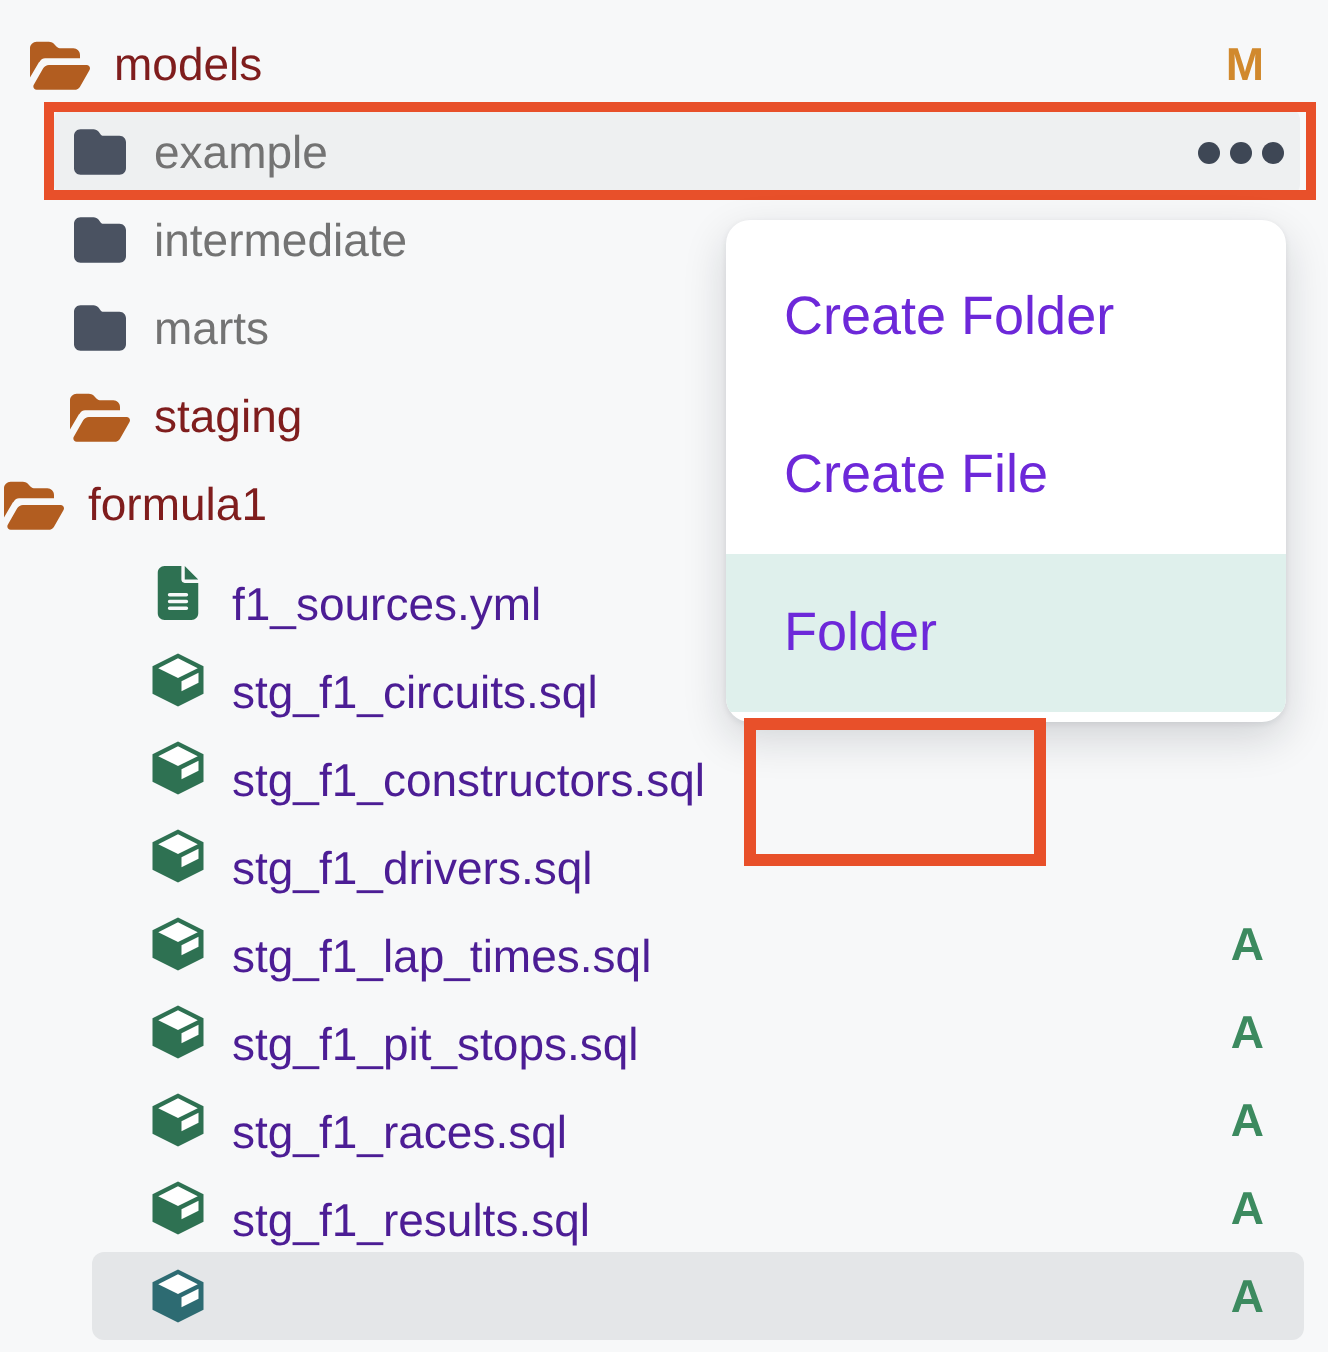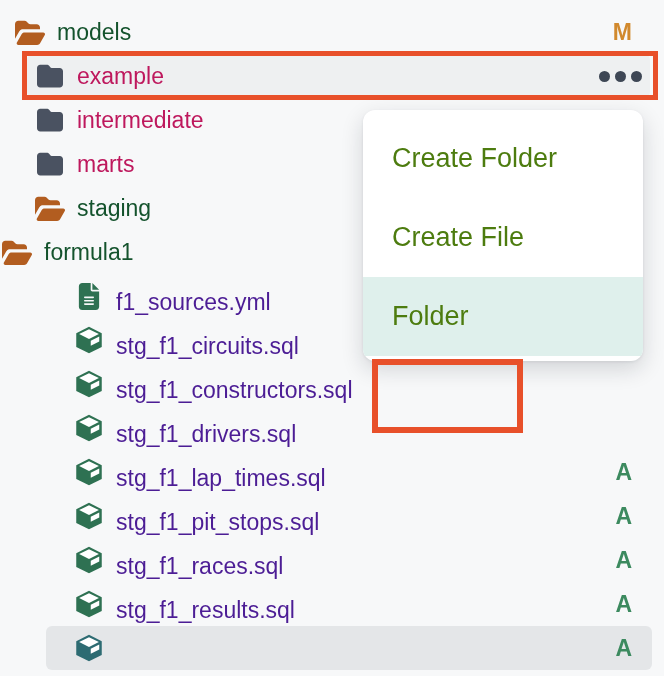--- a/index.html
+++ b/index.html
@@ -13,42 +13,42 @@
   }
   
   .tree{position:absolute;inset:0;padding-top:10px;z-index:10;}
   .row{height:44px;display:flex;align-items:center;box-sizing:border-box;}
   .indent-0{padding-left:13px;}
   .indent-1{padding-left:33px;}
   .indent-2{}
   .indent-3{padding-left:72px;}
   .row .icon{width:34px;height:34px;display:flex;align-items:center;justify-content:center;flex:0 0 34px;}
   .row .label{margin-left:10px;font-size:23px;line-height:1;white-space:nowrap;}
-  .v-orange .label{color:#14532d;}
-  .v-dark   .label{color:#be185d;}
+  .v-orange .label{color:#7f1d1d;}
+  .v-dark   .label{color:#737373;}
   .v-green  .label{color:#4c1d95;margin-top:12px;}
   .v-teal   .label{color:#2d6b72;}
   .badge{margin-left:auto;margin-right:32px;font-size:23px;font-weight:bold;}
   .badge-m{color:#d1892d;}
   .badge-a{color:#3c8a5f;}
   .dots{margin-left:auto;margin-right:8px;display:flex;gap:5px;align-items:center;}
   .dot{width:11px;height:11px;border-radius:50%;background:#3e4755;}
   
   .row-hl-light{background:#eef0f1;border-radius:6px;margin-left:27px;margin-right:14px;padding-left:6px;}
   .row-hl-gray{background:#e4e6e8;border-radius:6px;margin-left:46px;margin-right:12px;padding-left:26px;}
   .row-hl-gray .badge{margin-right:20px;}
   
   .menu{
     position:absolute;left:363px;top:110px;width:280px;
     background:#ffffff;border-radius:12px;
     box-shadow:0 1px 3px rgba(16,24,40,.08), 0 8px 22px rgba(16,24,40,.16);
     padding:9px 0 5px;z-index:100;overflow:hidden;
   }
   .menu-item{height:79px;display:flex;align-items:center;padding-left:29px;
-    font-size:27px;color:#4d7c0f;cursor:default;box-sizing:border-box;}
+    font-size:27px;color:#6d28d9;cursor:default;box-sizing:border-box;}
   .menu-item.hl{background:#dff0ec;}
   
   .ann{position:absolute;box-sizing:border-box;pointer-events:none;border-style:solid;border-color:#e8502a;}
   .ann-example{left:22px;top:51px;width:636px;height:49px;border-width:5px;z-index:60;}
   .ann-delete{left:372px;top:359px;width:151px;height:74px;border-width:6px;z-index:200;}
 </style>
 </head>
 <body>
 
 <div class="screen">

